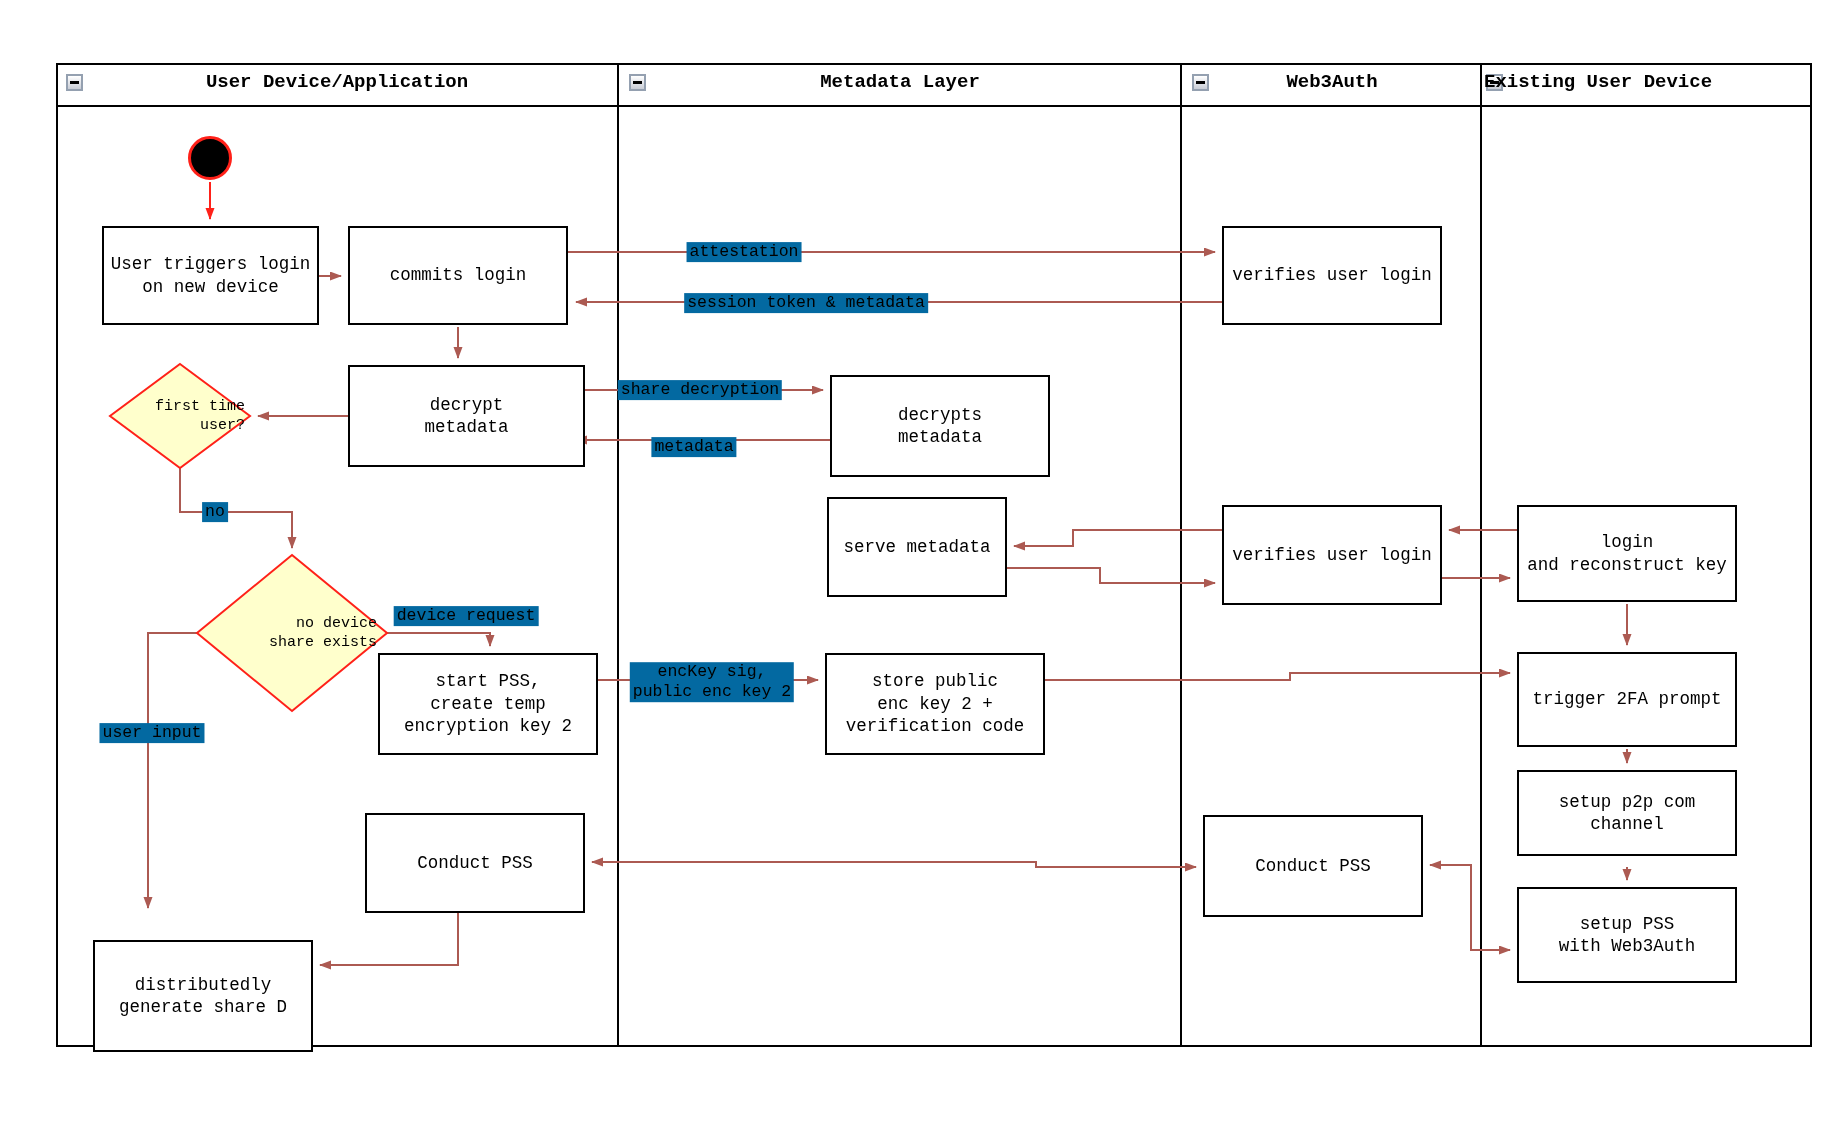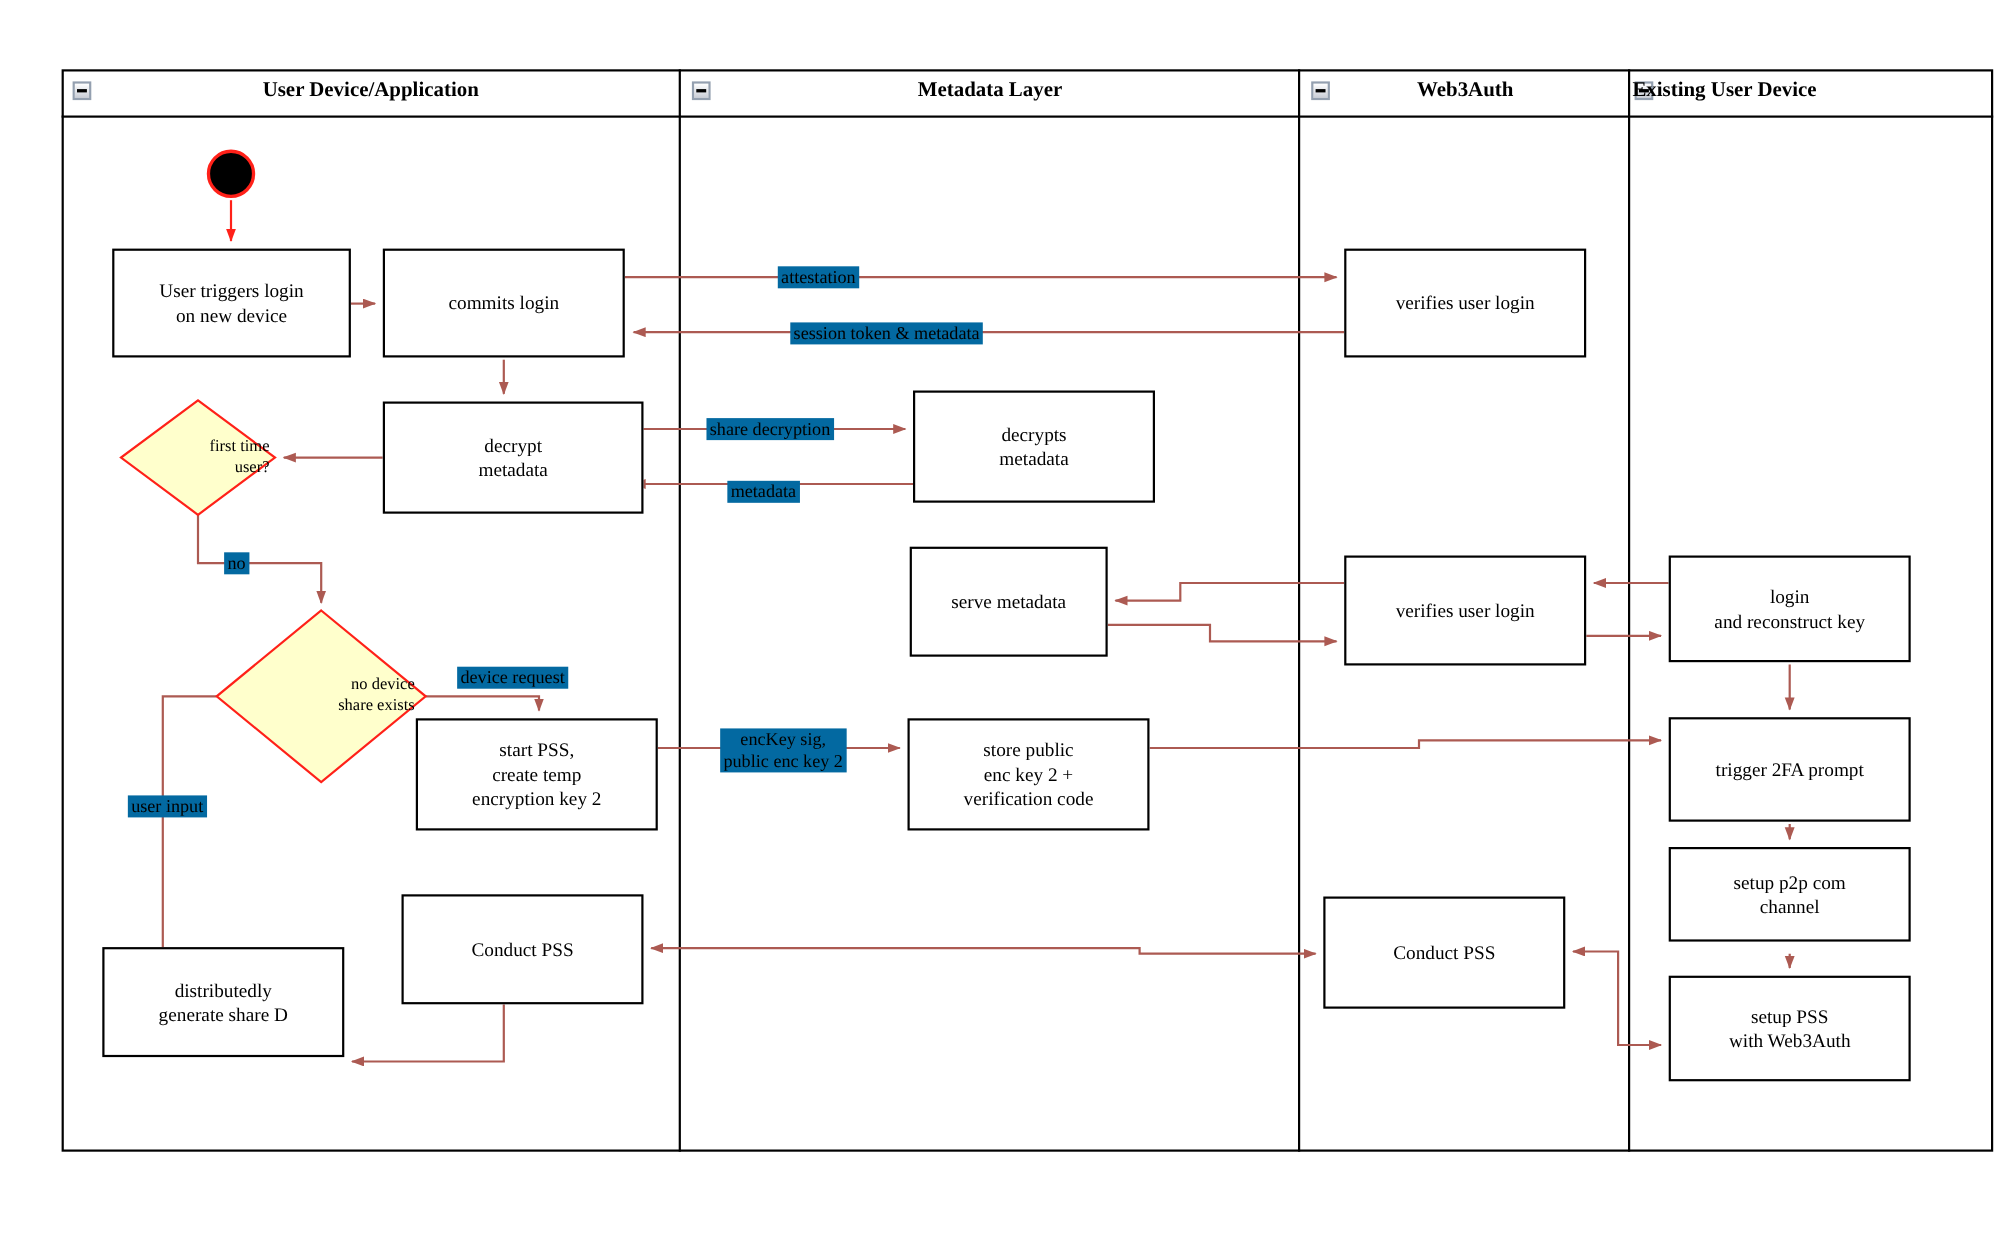--- a/index.html
+++ b/index.html
@@ -1,17 +1,17 @@
 <!DOCTYPE html>
 <html><head>
 <meta charset="utf-8">
 <style>
   html,body{margin:0;padding:0;background:#fff;}
   #canvas{position:relative;width:1822px;height:1132px;background:#fff;
-          font-family:Liberation Serif, serif;color:#000;overflow:hidden;}
+          font-family:Liberation Mono, monospace;color:#000;overflow:hidden;}
   .frame{position:absolute;left:56px;top:63px;width:1756px;height:984px;
          border:2px solid #000;box-sizing:border-box;background:transparent;}
   .vline{position:absolute;top:63px;height:984px;width:2px;background:#000;}
   .hline{position:absolute;left:56px;width:1756px;height:2px;background:#000;}
   .lane-title{position:absolute;top:71px;font-weight:bold;font-size:19px;white-space:nowrap;}
   .lane-title.centered{transform:translateX(-50%);}
   .collapse{position:absolute;width:17px;height:17px;top:74px;box-sizing:border-box;
             border:2px solid #94a0b0;background:linear-gradient(#ffffff,#c9cdd6);
             display:flex;align-items:center;justify-content:center;}
   .collapse .bar{width:9px;height:3px;background:#000;}
@@ -99,40 +99,40 @@
   </svg>
 
   <div class="start-circle"></div>
 
   <div class="node" style="left:348px;top:226px;width:220px;height:99px">commits login</div>
   <div class="node" style="left:102px;top:226px;width:217px;height:99px">User triggers login
 on new device</div>
   <div class="node" style="left:1222px;top:226px;width:220px;height:99px">verifies user login</div>
   <div class="node" style="left:348px;top:365px;width:237px;height:102px">decrypt
 metadata</div>
-  <div class="node" style="left:830px;top:355px;width:220px;height:102px">decrypts
+  <div class="node" style="left:830px;top:375px;width:220px;height:102px">decrypts
 metadata</div>
   <div class="node" style="left:827px;top:497px;width:180px;height:100px">serve metadata</div>
   <div class="node" style="left:1222px;top:505px;width:220px;height:100px">verifies user login</div>
   <div class="node" style="left:1517px;top:505px;width:220px;height:97px">login
 and reconstruct key</div>
   <div class="node" style="left:378px;top:653px;width:220px;height:102px">start PSS,
 create temp
 encryption key 2</div>
   <div class="node" style="left:825px;top:653px;width:220px;height:102px">store public
 enc key 2 +
 verification code</div>
   <div class="node" style="left:1517px;top:652px;width:220px;height:95px">trigger 2FA prompt</div>
   <div class="node" style="left:1517px;top:770px;width:220px;height:86px">setup p2p com
 channel</div>
   <div class="node" style="left:1517px;top:887px;width:220px;height:96px">setup PSS
 with Web3Auth</div>
   <div class="node" style="left:365px;top:813px;width:220px;height:100px">Conduct PSS</div>
   <div class="node" style="left:1203px;top:815px;width:220px;height:102px">Conduct PSS</div>
-  <div class="node" style="left:93px;top:861px;width:220px;height:100px">distributedly
+  <div class="node" style="left:93px;top:940px;width:220px;height:112px">distributedly
 generate share D</div>
 
   <div class="dtext" style="left:180px;top:416px;width:130px">first time
 user?</div>
   <div class="dtext" style="left:292px;top:633px;width:170px">no device
 share exists</div>
 
   <div class="elabel" style="left:744px;top:252px">attestation</div>
   <div class="elabel" style="left:806px;top:303px">session token &amp; metadata</div>
   <div class="elabel" style="left:700px;top:390px">share decryption</div>

